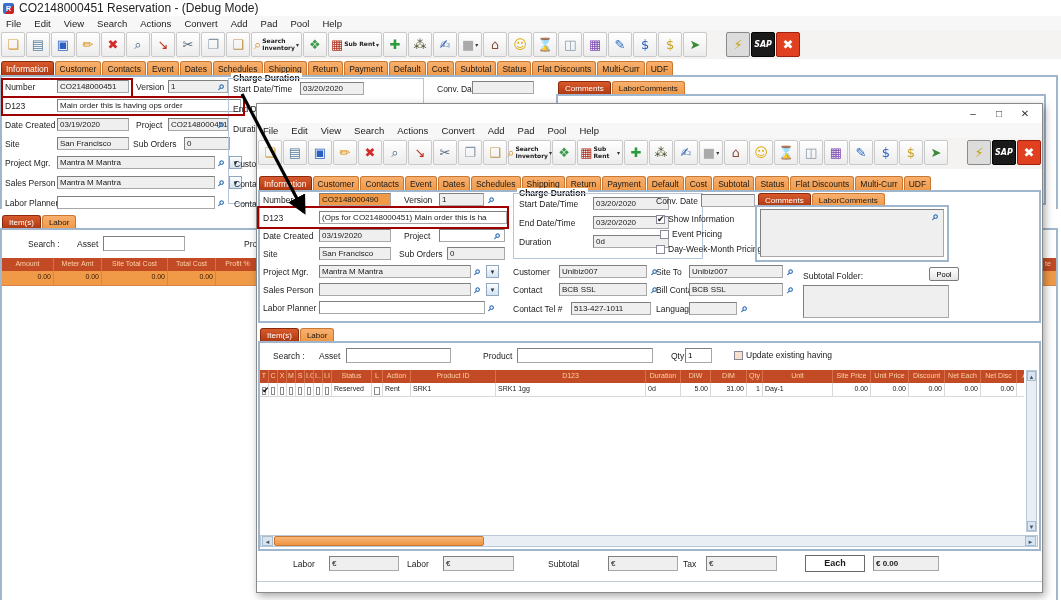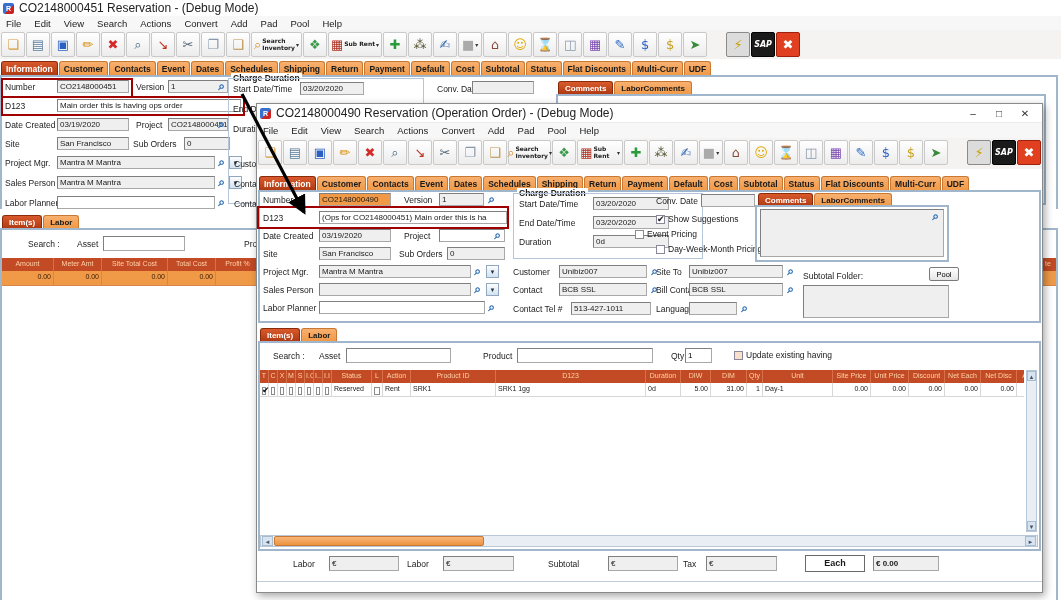--- a/index.html
+++ b/index.html
@@ -19,21 +19,21 @@
   .tool .tl { font-size:6px; line-height:6.5px; font-weight:bold; color:#222; white-space:pre-line; text-align:left; margin-left:1px; }
   .tool .td { font-size:6px; color:#333; margin-left:1px; }
   .tool .tl:empty, .tool .td:empty { display:none; }
   .tool.sap { background:#1a1a1a; border-color:#000; }
   .tool.sap .tg { color:#fff; font-size:8px; font-weight:bold; font-style:italic; }
   .tool.exit { background:#e04020; border-color:#a02010; }
   .tool.pressed { background:#dcdcdc; border-color:#8a8a8a; }
   .tool.gap { margin-left:18px; }
 
   .tabrow { position:absolute; display:flex; align-items:flex-end; }
-  .tab { background:linear-gradient(#f8b070,#f09a48); border:1px solid #c87830; border-bottom:none; border-radius:3px 3px 0 0; padding:2px 4px 1px; font-size:8.5px; font-weight:bold; color:#1a1a1a; margin-right:1px; white-space:nowrap; }
+  .tab { background:linear-gradient(#f8b070,#f09a48); border:1px solid #c87830; border-bottom:none; border-radius:3px 3px 0 0; padding:2px 4px 1px; font-size:8.5px; font-weight:normal; color:#1a1a1a; margin-right:1px; white-space:nowrap; }
   .tab.active { background:linear-gradient(#d85a2c,#b03a12); color:#fff; border-color:#8a2a0a; }
   .tab.sm { font-size:8px; padding:2px 6px 1px; }
 
   .panel { position:absolute; border:2px solid #9fb6cc; background:#fff; }
   .flabel { position:absolute; font-size:8.5px; color:#222; white-space:nowrap; }
   .field { position:absolute; height:13px; background:#efefef; border:1px solid #a8a8a8; border-top-color:#7f7f7f; border-left-color:#7f7f7f; font-size:8px; line-height:11px; padding:0 2px; white-space:nowrap; overflow:hidden; }
   .field.white { background:#fff; }
   .field.orange { background:#f09a48; }
   .field.big { height:15px; line-height:13px; }
   .mag { position:absolute; width:13px; height:13px; font-size:12px; line-height:12px; color:#2d6fb5; text-align:center; font-weight:bold; font-family:"DejaVu Sans",sans-serif; }
@@ -314,24 +314,20 @@
       <div class="cell num" style="width:52px;">0.00</div>
       <div class="cell num" style="width:48px;">0.00</div>
       <div class="cell num" style="width:66px;">0.00</div>
       <div class="cell num" style="width:48px;">0.00</div>
       <div class="cell" style="width:44px;"></div>
       <div class="cell" style="flex:1;border-right:none;"></div>
     </div>
   </div>
 
   <div class="win" id="dlgwin" style="left:256px;top:103px;width:787px;height:490px;z-index:10;border:1px solid #8a8a8a;box-shadow:2px 3px 8px rgba(0,0,0,0.35);">
-    <div class="titlebar" style="height:19px;border-bottom:1px solid #ececec;">
-      <span class="appicon">R</span>
-      <span class="title-text">CO2148000490 Reservation (Operation Order) - (Debug Mode)</span>
-    </div>
     <div class="winctl" style="top:2px;">
       <span>–</span>
       <span>□</span>
       <span>✕</span>
     </div>
     <div class="menubar" style="left:0;top:19px;width:785px;height:15px;">
 
     <span class="mi">File</span>
         <span class="mi">Edit</span>
         <span class="mi">View</span>
@@ -540,23 +536,23 @@
     <span class="flabel" style="left:256px;top:200px;">Contact Tel #</span>
     <div class="field" style="left:314px;top:198px;width:80px;">513-427-1011</div>
 
     <span class="flabel" style="left:399px;top:92px;">Conv. Date</span>
     <div class="field" style="left:444px;top:90px;width:54px;"></div>
 
     <div>
 
     <label class="check dlgchk checked" style="left: 399px; top: 110px;">
         <span class="box"></span>
-        <span>Show Suggestions</span>
+        <span>Show Information</span>
       </label>
-        <label class="check dlgchk" style="left: 378px; top: 125px;">
+        <label class="check dlgchk" style="left: 403px; top: 125px;">
         <span class="box"></span>
         <span>Event Pricing</span>
       </label>
         <label class="check dlgchk" style="left: 399px; top: 140px;">
         <span class="box"></span>
         <span>Day-Week-Month Pricing</span>
       </label>
       </div>
 
     <span class="flabel" style="left:399px;top:163px;">Site To</span>

